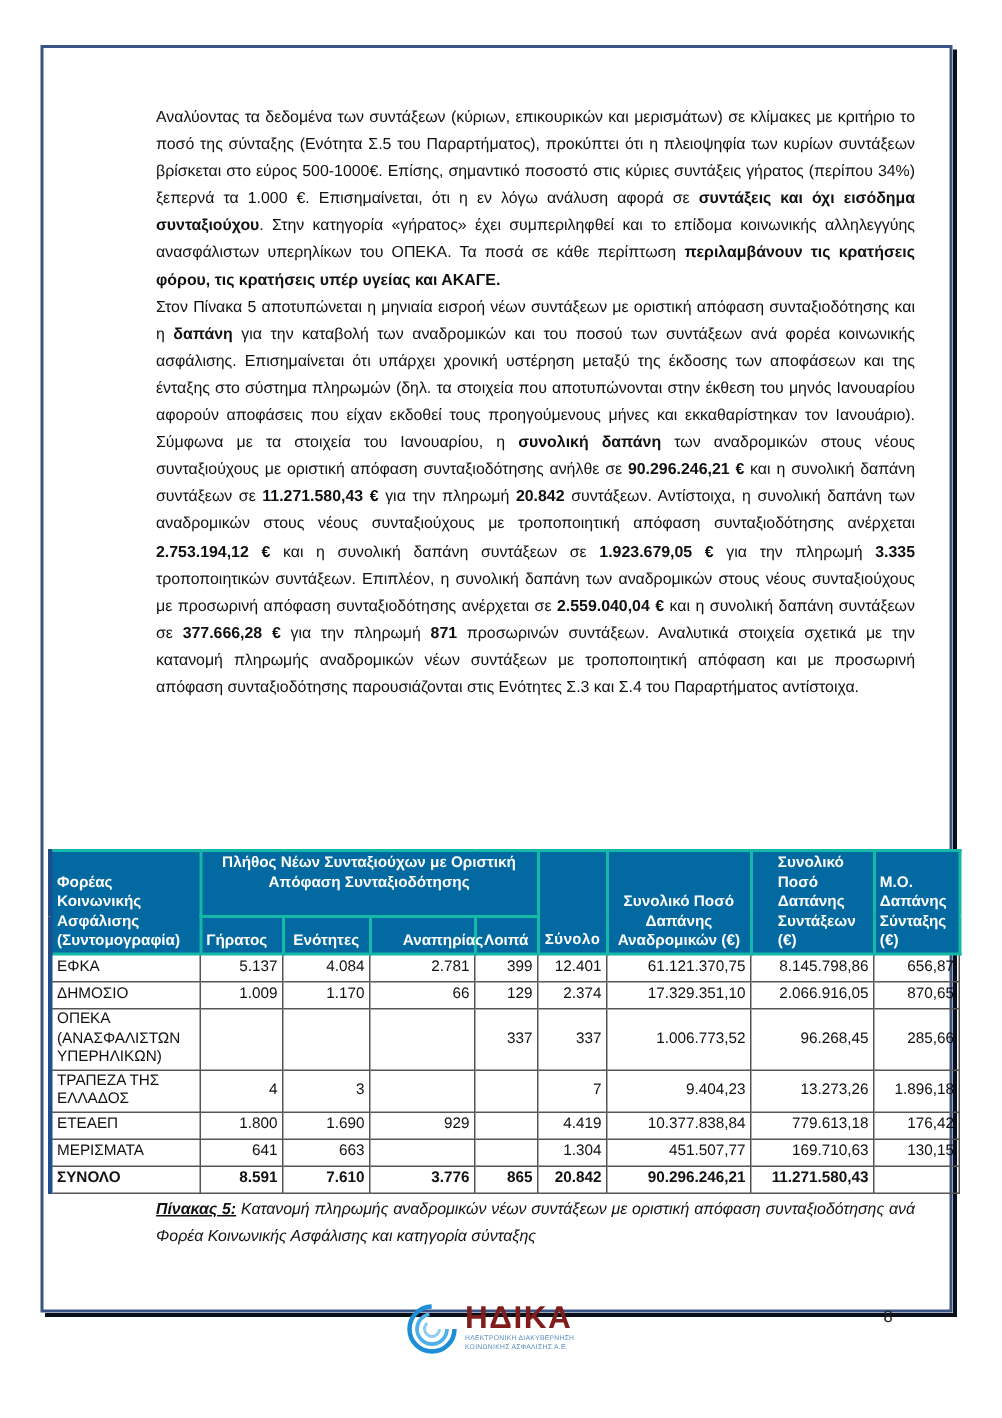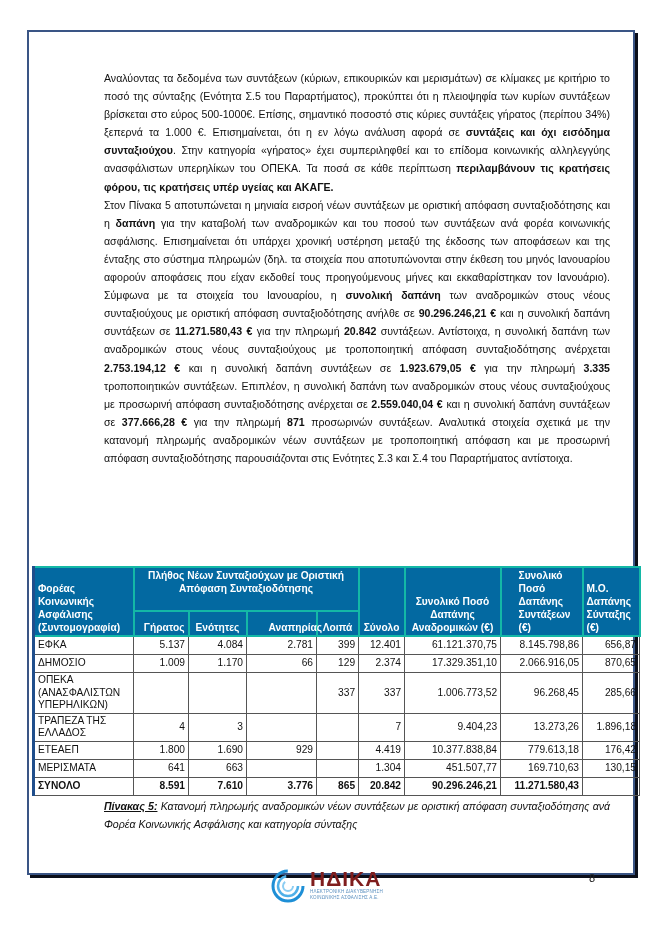--- a/index.html
+++ b/index.html
@@ -85,27 +85,27 @@
       <col style="width:42px">
       <col style="width:46px">
       <col style="width:96px">
       <col style="width:82px">
       <col style="width:57px">
   </colgroup>
   <thead>
     <tr>
       <th class="left" rowspan="2">Φορέας Κοινωνικής Ασφάλισης (Συντομογραφία)</th>
       <th colspan="4" style="text-align:center;vertical-align:top;">Πλήθος Νέων Συνταξιούχων με Οριστική Απόφαση Συνταξιοδότησης</th>
-      <th rowspan="2" style="text-align:center;">Σύνολο</th>
+      <th rowspan="2" style="text-align:center;font-family:Liberation Mono, monospace;">Σύνολο</th>
       <th rowspan="2" style="text-align:center;">Συνολικό Ποσό Δαπάνης Αναδρομικών (€)</th>
       <th rowspan="2" style="text-align:left;padding-left:17px;">Συνολικό Ποσό Δαπάνης Συντάξεων (€)</th>
       <th rowspan="2" style="text-align:left;">Μ.Ο. Δαπάνης Σύνταξης (€)</th>
     </tr>
     <tr>
-      <th style="text-align:right;">Γήρατος</th>
+      <th style="text-align:left;">Γήρατος</th>
       <th style="text-align:center;">Ενότητες</th>
       <th style="text-align:right;padding-left:21px;">Αναπηρίας</th>
       <th style="text-align:center;">Λοιπά</th>
     </tr>
   </thead>
   <tbody>
     <tr>
       <td class="name">ΕΦΚΑ</td>
       <td>5.137</td>
       <td>4.084</td>

